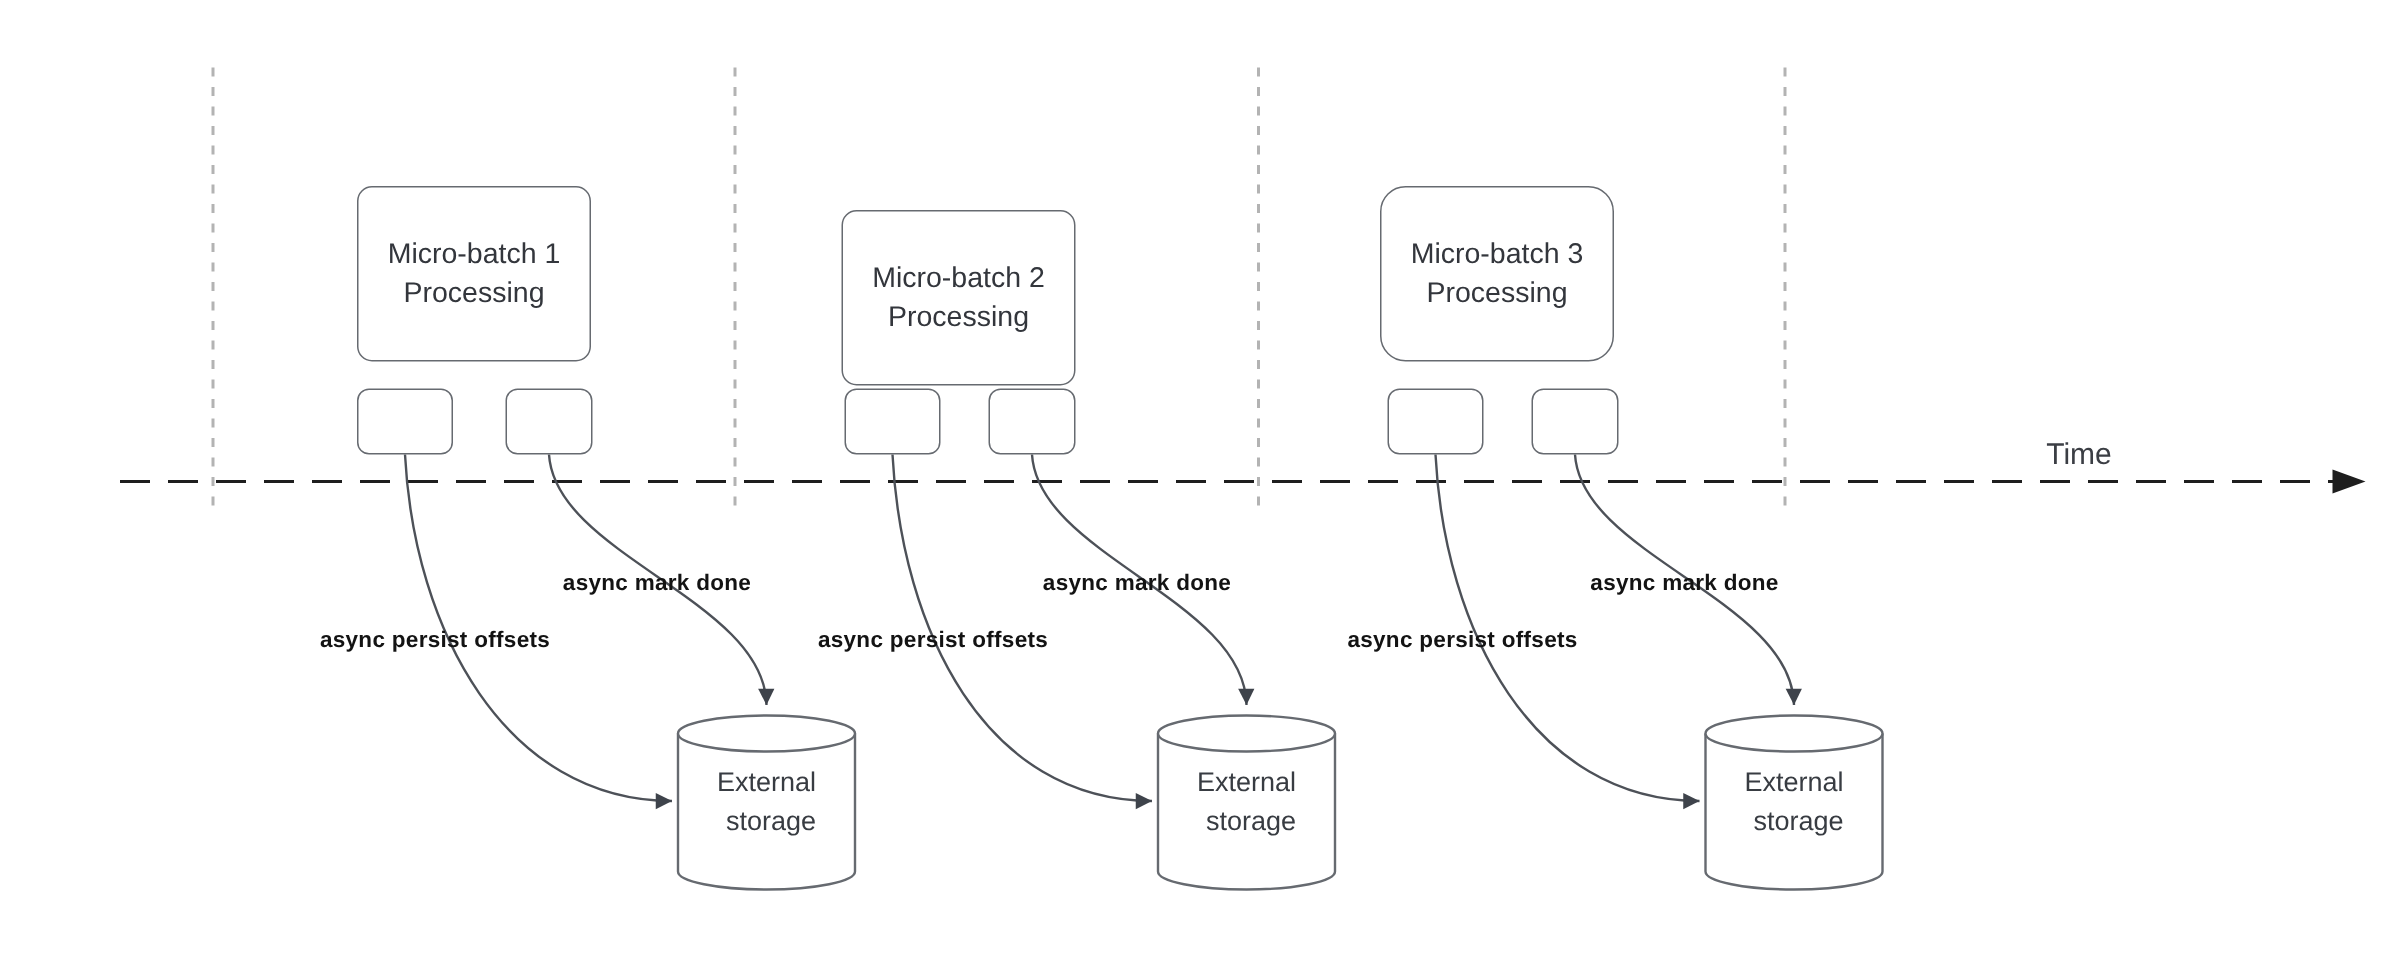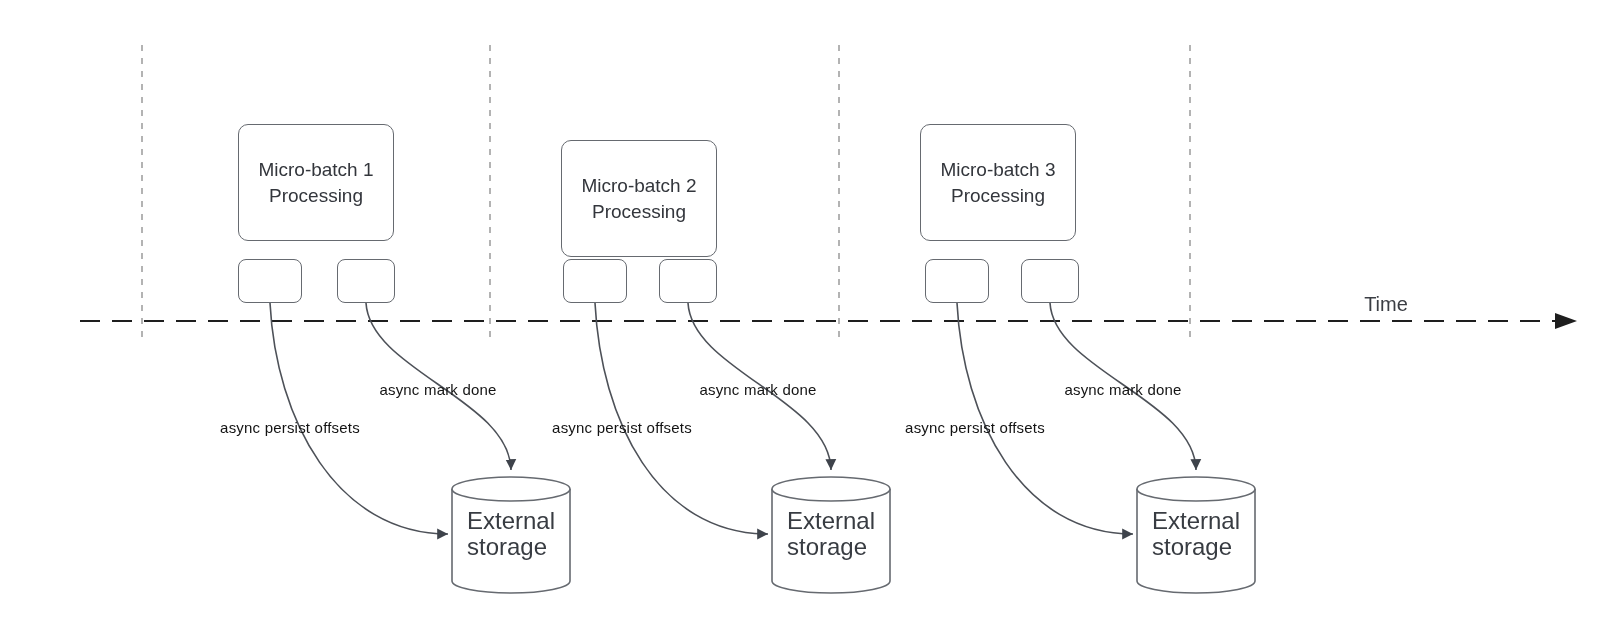--- a/index.html
+++ b/index.html
@@ -51,29 +51,29 @@
   .task-box.persist { width: 64px; }
   .task-box.done    { width: 58px; }
   .center-label {
     position: absolute;
     transform: translate(-50%, -50%);
     white-space: nowrap;
     z-index: 3;
   }
   .edge-label {
     font-size: 15px;
-    font-weight: 400;
+    font-weight: 700;
     color: #131313;
     letter-spacing: 0.2px;
   }
   .storage-label {
-    font-size: 24px;
+    font-size: 18px;
     line-height: 26px;
     color: #383c42;
-    text-align: left;
+    text-align: right;
     z-index: 3;
   }
   .time-label {
     font-size: 20px;
     color: #3b3e44;
   }
 </style>
 </head>
 <body>
 
@@ -136,21 +136,21 @@
   </div>
   <div class="node task-box persist" style="left:563px;"></div>
   <div class="node task-box done" style="left:659px;"></div>
   <div class="center-label edge-label" style="left:622px; top:427px;">async persist offsets</div>
   <div class="center-label edge-label" style="left:758px; top:389px;">async mark done</div>
   <div class="center-label storage-label" style="left:831px; top:534px;">
     <div>External</div>
     <div>storage</div>
   </div>
 
-  <div class="node main-box" style="left:920px;">
+  <div class="node main-box" style="left:920px;border-radius:17px;">
     <span>Micro-batch 3</span>
     <span>Processing</span>
   </div>
   <div class="node task-box persist" style="left:925px;"></div>
   <div class="node task-box done" style="left:1021px;"></div>
   <div class="center-label edge-label" style="left:975px; top:427px;">async persist offsets</div>
   <div class="center-label edge-label" style="left:1123px; top:389px;">async mark done</div>
   <div class="center-label storage-label" style="left:1196px; top:534px;">
     <div>External</div>
     <div>storage</div>

